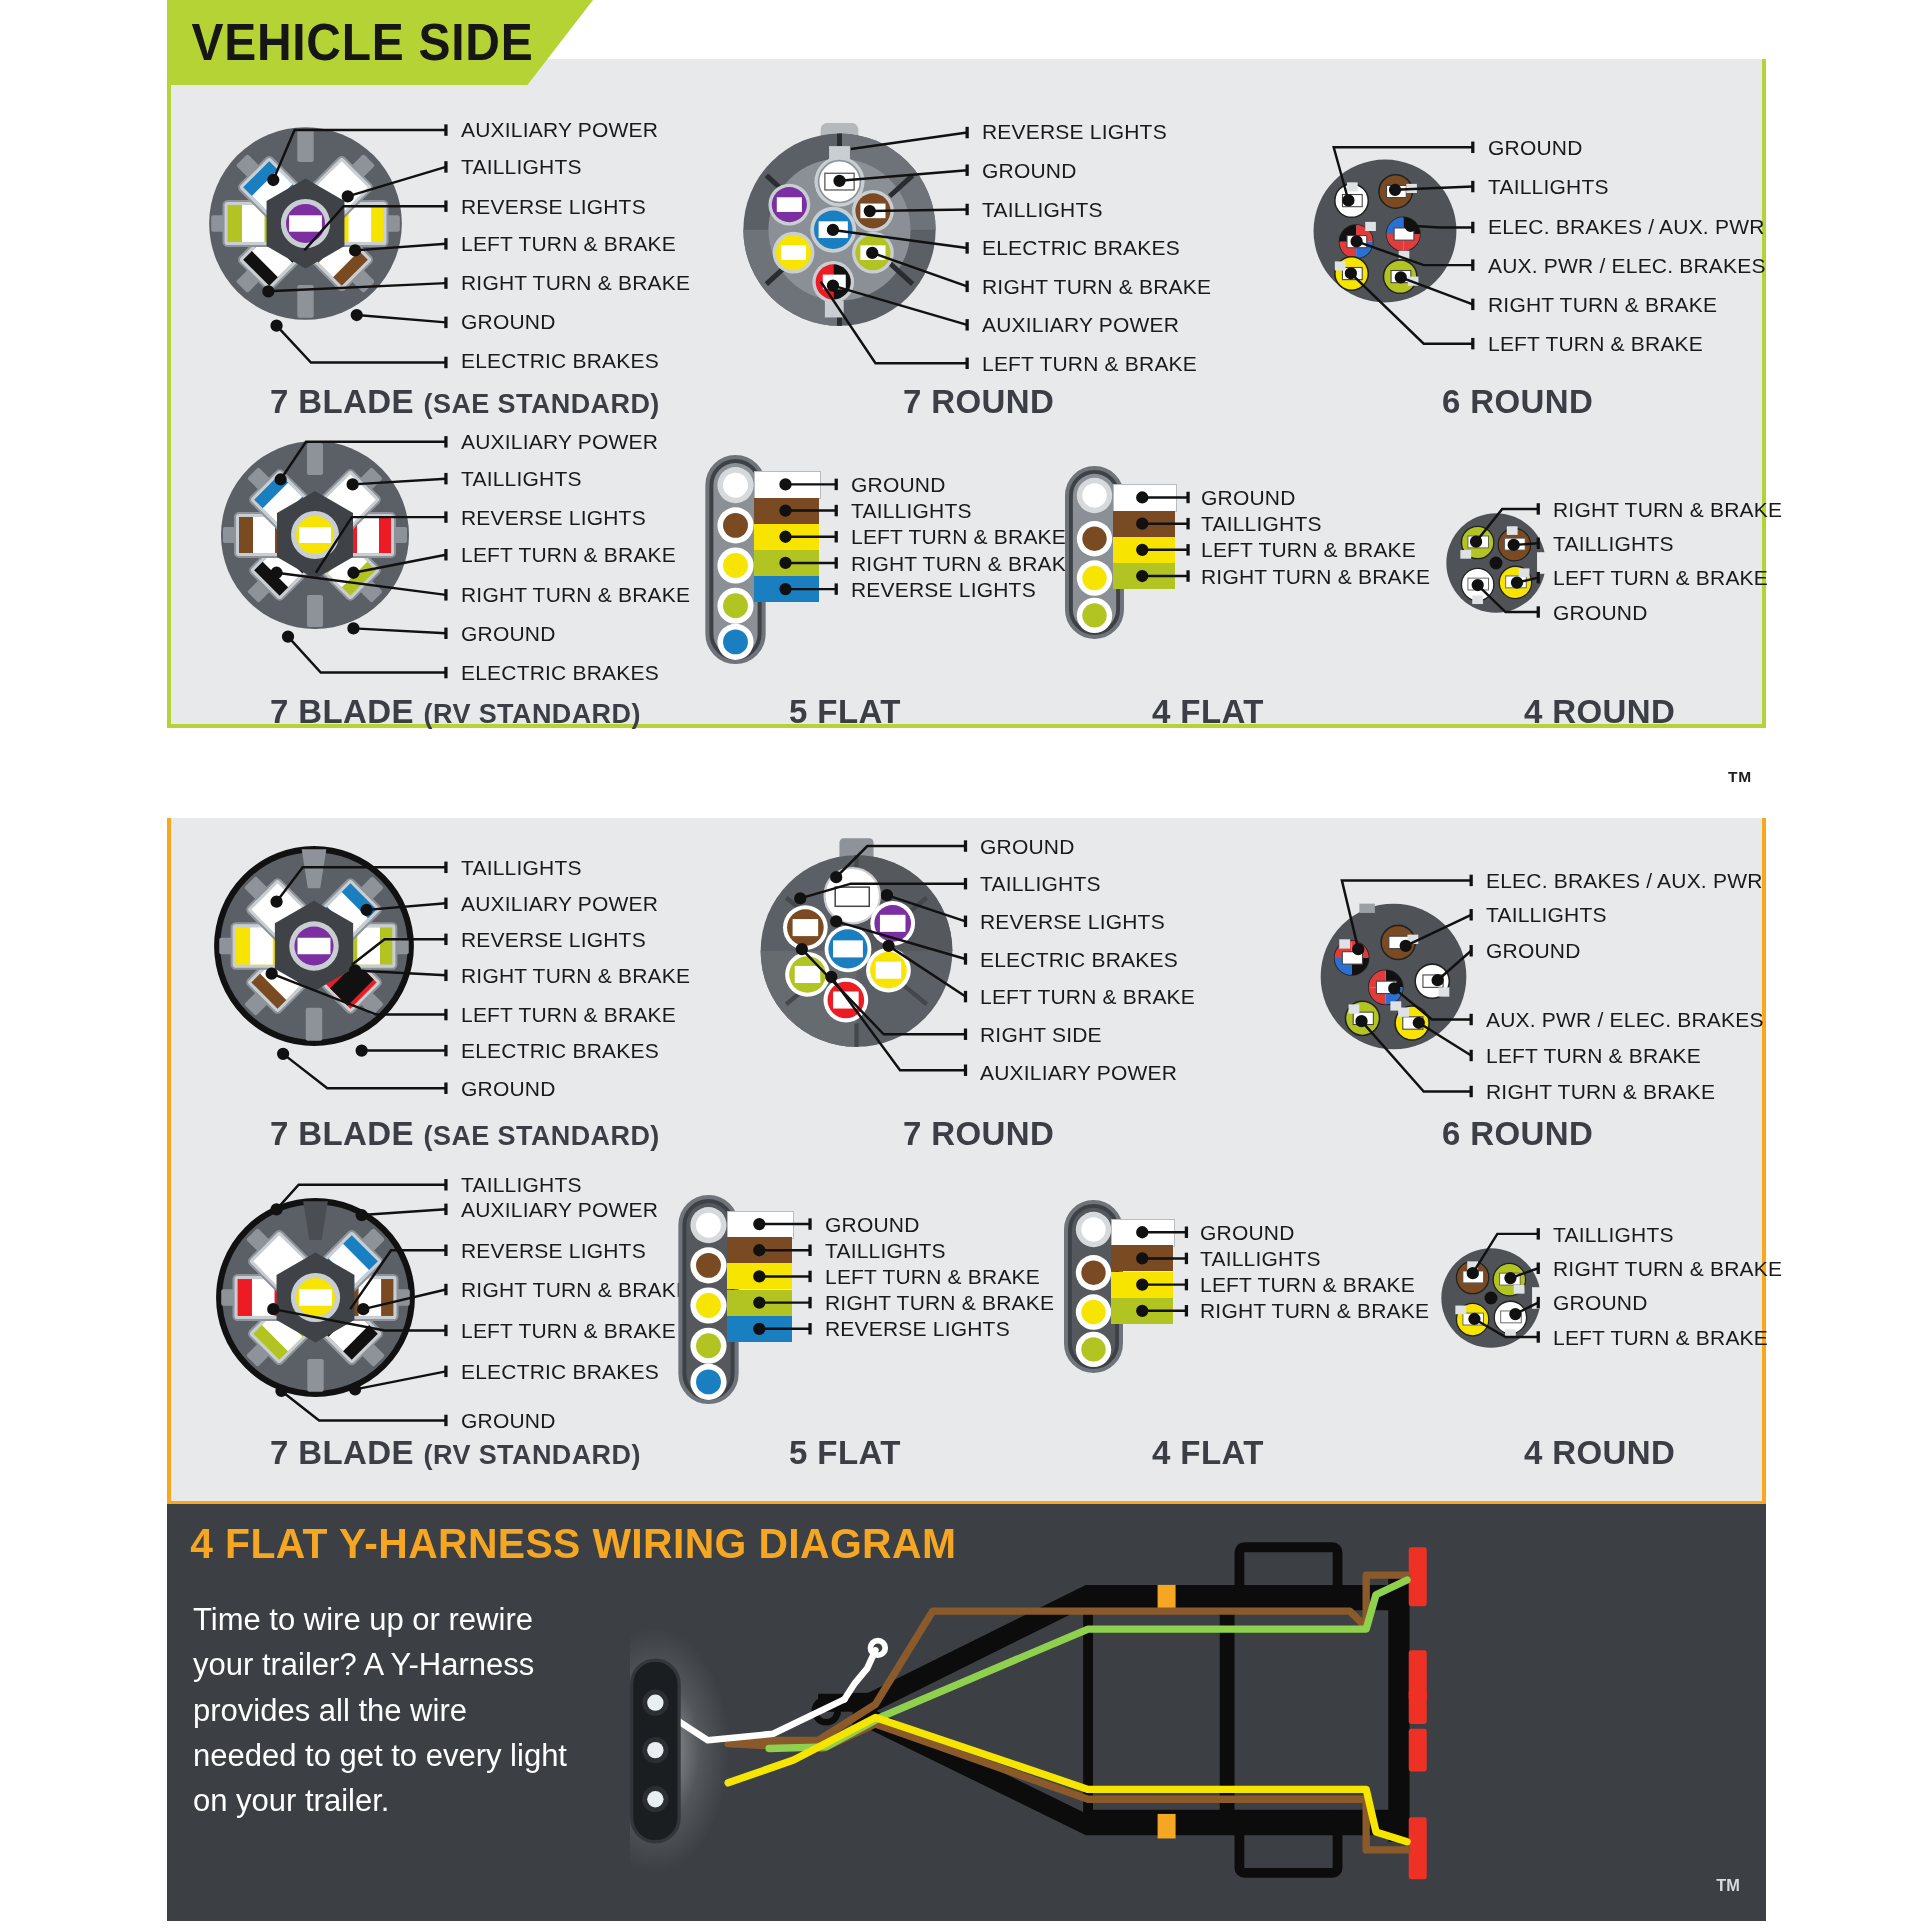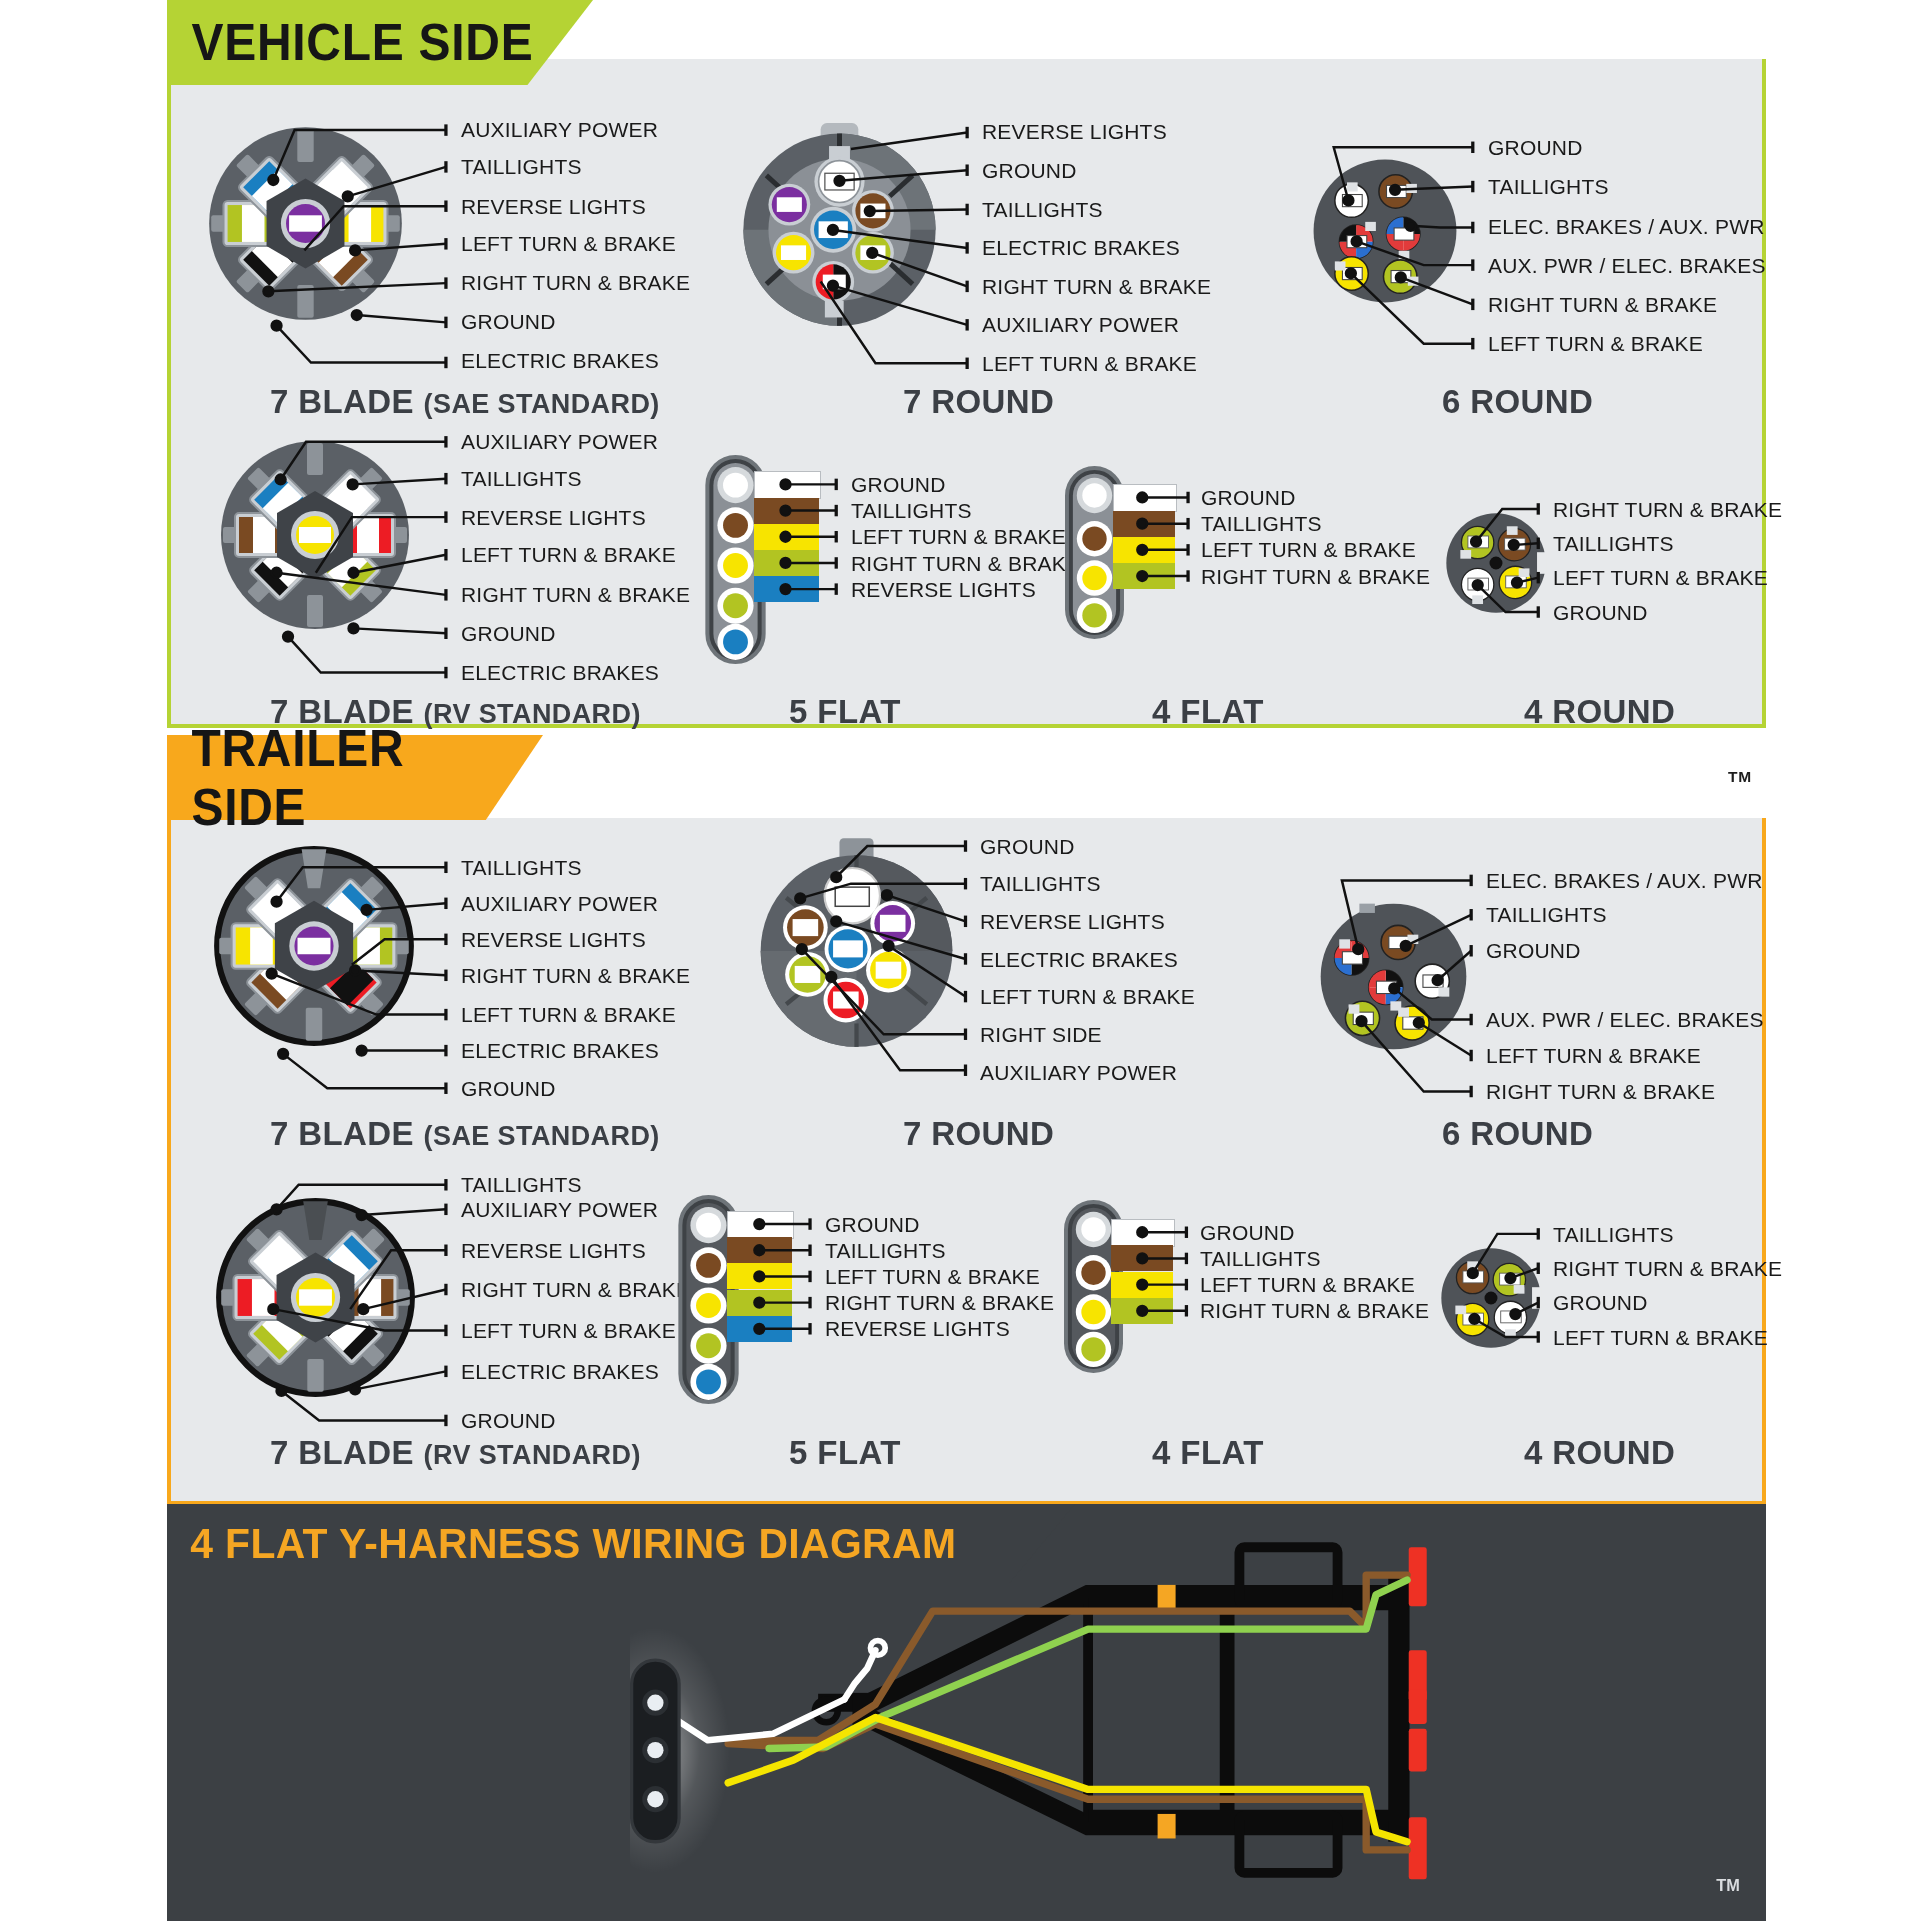--- a/index.html
+++ b/index.html
@@ -513,26 +513,20 @@
   <div class="lbl" style="left:1553px;top:498px;">RIGHT TURN &amp; BRAKE</div>
   <div class="lbl" style="left:1553px;top:532px;">TAILLIGHTS</div>
   <div class="lbl" style="left:1553px;top:566px;">LEFT TURN &amp; BRAKE</div>
   <div class="lbl" style="left:1553px;top:601px;">GROUND</div>
   <div class="sec-title" style="left:1524px;top:693px;">
     <span>4 ROUND</span>
   </div>
 
   <div class="panel" style="left:167px;top:818px;width:1599px;height:687px;border:4.1px solid #f8a81c;border-top:none;box-sizing:border-box;"></div>
 
-  <div class="banner" style="left:167px;top:735px;width:376px;">
-    <svg class="bg" width="376" height="85" viewBox="0 0 460 104" preserveAspectRatio="none">
-      <polygon points="0,0 460,0 390,104 0,104" fill="#f8a81c"></polygon>
-    </svg>
-    <span class="txt">TRAILER SIDE</span>
-  </div>
 
   <div class="tm" style="left:1728px;top:768px;">TM</div>
 
   <div class="conn" style="left:211px;top:843px;">
     <svg width="206" height="206" viewBox="0 0 100 100">
       <circle cx="50" cy="50" r="47" fill="#5b6066" stroke="#111" stroke-width="3"></circle>
       <polygon points="44,3 56,3 53,22 47,22" fill="#8d9399"></polygon>
       <g fill="#8d9399">
         <rect x="46" y="80" width="8" height="16" rx="1"></rect>
         <rect x="4" y="46" width="16" height="8" rx="1"></rect>
@@ -979,20 +973,21 @@
 
   <div class="darkblock" style="left:167px;top:1504px;width:1599px;height:417px;"></div>
 
   <div class="ybanner" style="left:167px;top:1504px;width:908px;">
     <svg class="bg" width="908" height="79" viewBox="0 0 1110 96" preserveAspectRatio="none" style="position:absolute;left:0;top:0;">
       <polygon points="0,0 1110,0 1030,96 0,96" fill="#3c4044"></polygon>
     </svg>
     <span class="txt">4 FLAT Y-HARNESS WIRING DIAGRAM</span>
   </div>
 
+  <div class="ybody" style="left:193px;top:1597px;">Time to wire up or rewire your trailer? A Y-Harness provides all the wire needed to get to every light on your trailer.</div>
 
   <svg style="position:absolute;left:630px;top:1529px;" width="1137" height="385" viewBox="0 0 1390 470">
     <defs>
       <radialGradient id="glow" cx="50%" cy="50%" r="50%">
         <stop offset="0%" stop-color="#ffffff" stop-opacity="0.55"></stop>
         <stop offset="60%" stop-color="#ffffff" stop-opacity="0.12"></stop>
         <stop offset="100%" stop-color="#ffffff" stop-opacity="0"></stop>
       </radialGradient>
     </defs>
 

